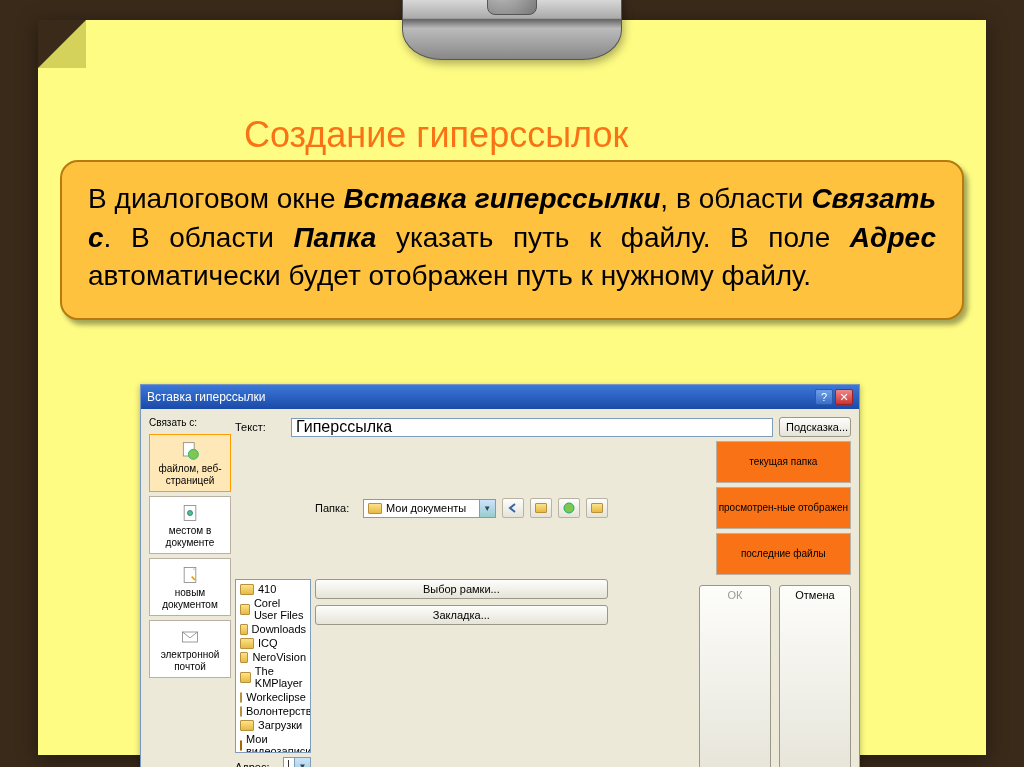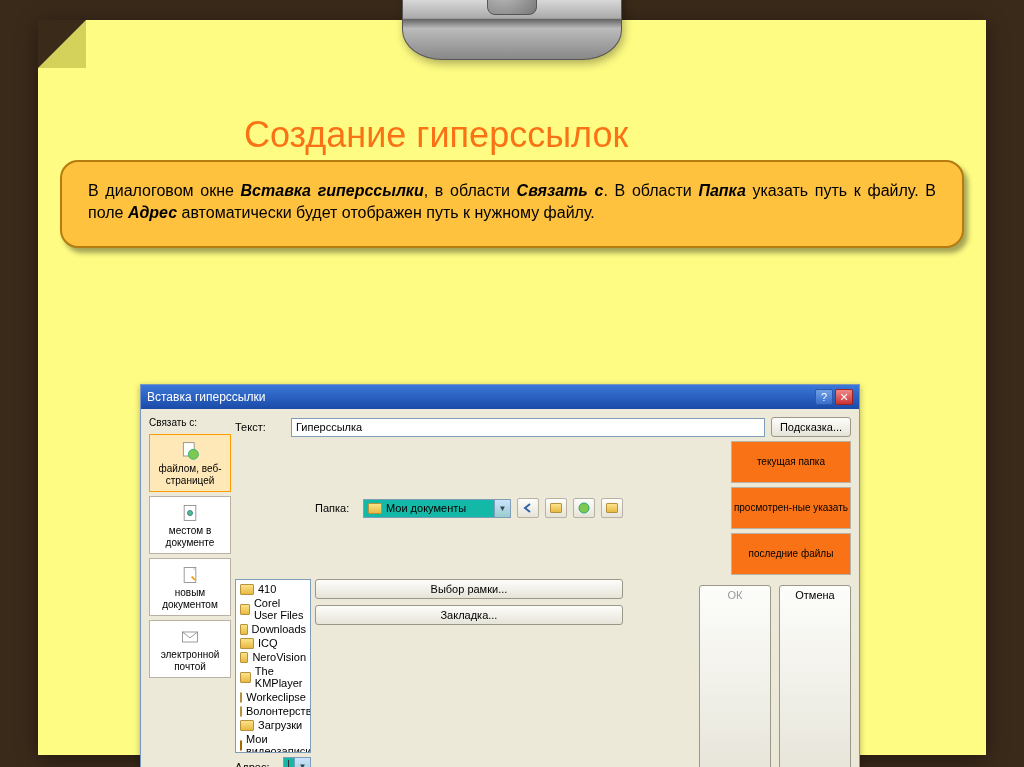--- a/index.html
+++ b/index.html
@@ -55,21 +55,21 @@
   }
   .callout {
     position: absolute;
     left: 60px; top: 160px;
     width: 904px;
     padding: 18px 26px 22px;
     background: #fec23e;
     border: 2px solid #b57a10;
     border-radius: 18px;
     box-shadow: 4px 5px 5px rgba(0,0,0,0.35);
-    font-size: 16px;
+    font-size: 28px;
     line-height: 1.38;
     text-align: justify;
     color: #000;
   }
   .callout b { font-style: italic; font-weight: bold; }
 
   .dialog {
     position: absolute;
     left: 140px; top: 384px;
     width: 720px;
@@ -124,25 +124,25 @@
     line-height: 1.2;
   }
   .row { display: flex; align-items: center; gap: 6px; margin-bottom: 4px; }
   .label { width: 50px; text-align: left; }
   .input {
     flex: 1;
     background: #fff;
     border: 1px solid #7f9db9;
     padding: 2px 4px;
     height: 19px;
-    font-size: 11px;
+    font-size: 16px;
   }
   .folder-sel {
     flex: 1;
-    background: #14b8a6;
+    background: #ffffff;
     border: 1px solid #7f9db9;
     padding: 1px 4px;
     height: 19px;
     display: flex; align-items: center; gap: 4px;
   }
   .toolbar-btn {
     width: 22px; height: 20px;
     border: 1px solid #b9b1a3;
     background: linear-gradient(180deg,#fdfdfb,#e6e4d8);
     display: inline-flex; align-items: center; justify-content: center;
@@ -246,21 +246,21 @@
             <path d="M3 6l9 7 9-7" fill="none" stroke="#888"></path>
           </svg>
         <span>электронной почтой</span>
       </div>
     </div>
 
     <div style="grid-column:2/5; display:flex; flex-direction:column;">
       <div class="row">
         <div class="label">Текст:</div>
         <input class="input" style="flex: 1 1 0%;" value="Гиперссылка">
-        <div class="side-btn" style="width:80px">Подсказка...</div>
+        <div class="side-btn" style="width:72px">Подсказка...</div>
       </div>
 
       <div style="display:grid; grid-template-columns:76px 1fr 100px; gap:4px;">
         <div></div>
         <div class="row" style="margin-top:4px;">
           <div class="label" style="width:42px">Папка:</div>
           <div class="folder-sel">
             <span class="folder-icon"></span>
             <span style="flex:1">Мои документы</span>
             <span class="drop-arrow">▼</span>
@@ -279,21 +279,21 @@
               </svg>
             </div>
           <div class="toolbar-btn">
               <span class="folder-icon" style="width:12px;height:10px;"></span>
             </div>
         </div>
         <div></div>
 
         <div class="col-browse">
           <div class="browse-item">текущая папка</div>
-          <div class="browse-item">просмотрен-ные указать</div>
+          <div class="browse-item">просмотрен-ные отображен</div>
           <div class="browse-item">последние файлы</div>
         </div>
 
         <div class="main-col">
           <div class="file-list" id="filelist">
               <div class="file-item">
                 <span class="folder-icon"></span>
                 <span>410</span>
               </div>
               <div class="file-item">

